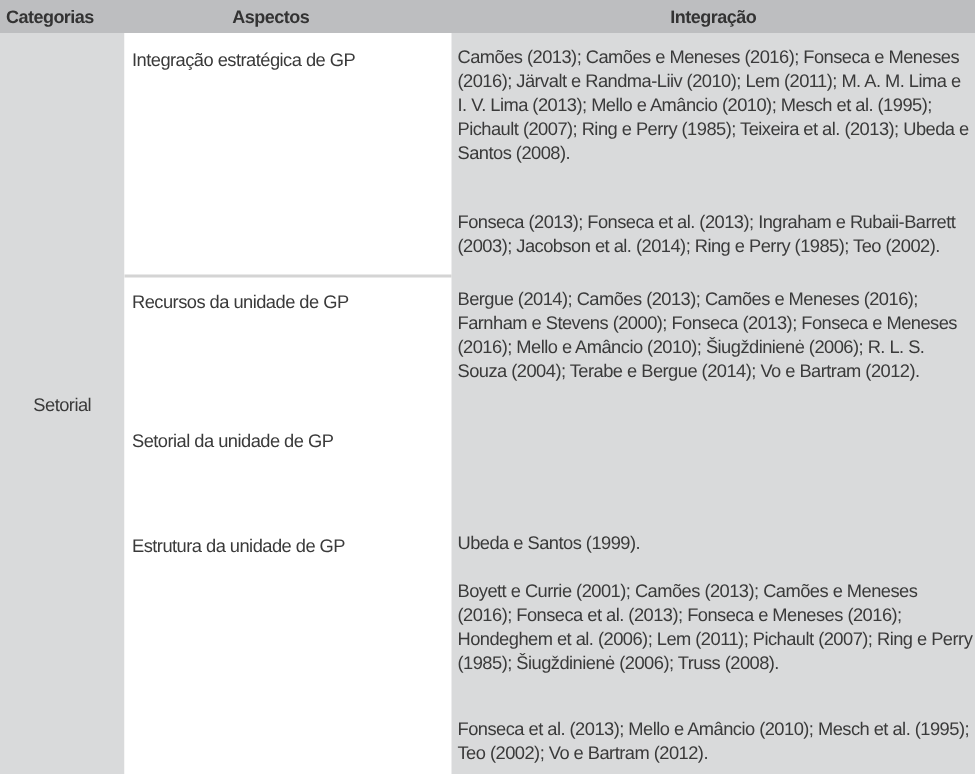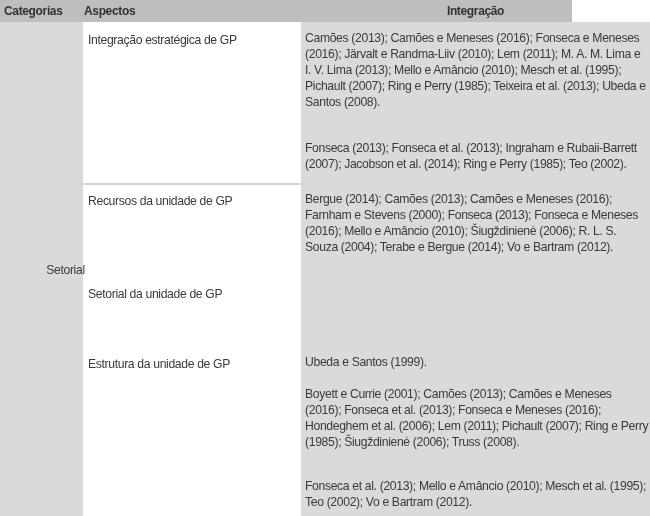--- a/index.html
+++ b/index.html
@@ -15,32 +15,32 @@
       width: 650px;
       height: 516px;
       font-family: "Liberation Sans", sans-serif;
       color: #3a3a3a;
       font-size: 12.2px;
       letter-spacing: -0.35px;
     }
     .header {
       position: absolute;
       left: 0; top: 0;
-      width: 572px; height: 22px;
+      width: 650px; height: 22px;
       background: #bdbec0;
       font-weight: bold;
       color: #333;
       font-size: 12px;
     }
     .header span {
       position: absolute;
       top: 4px;
     }
     .h-cat { left: 4px; }
-    .h-asp { left: 84px; width: 217px; text-align: left; }
+    .h-asp { left: 72px; width: 217px; text-align: center; }
     .h-ref { left: 301px; width: 349px; text-align: center; }
 
     .col-cat {
       position: absolute;
       left: 0; top: 22px;
       width: 83px; height: 494px;
       background: #d9dadb;
     }
     .col-asp {
       position: absolute;
@@ -52,21 +52,20 @@
       position: absolute;
       left: 301px; top: 22px;
       width: 349px; height: 494px;
       background: #d9dadb;
     }
     .setorial {
       position: absolute;
       left: 0; width: 83px;
       top: 263px;
       text-align: center;
-      padding-left: 24px;
     }
     .divider {
       position: absolute;
       left: 83px; top: 183px;
       width: 218px; height: 2px;
       background: #d4d4d4;
     }
     .asp {
       position: absolute;
       left: 88px;
@@ -94,21 +93,21 @@
   <div class="col-asp"></div>
   <div class="col-ref"></div>
 
   <div class="setorial">Setorial</div>
 
   <div class="divider"></div>
 
   <div class="asp" style="top:30px">Integração estratégica de GP</div>
   <div class="ref" style="top:30px">Camões (2013); Camões e Meneses (2016); Fonseca e Meneses (2016); Järvalt e Randma-Liiv (2010); Lem (2011); M. A. M. Lima e I. V. Lima (2013); Mello e Amâncio (2010); Mesch et al. (1995); Pichault (2007); Ring e Perry (1985); Teixeira et al. (2013); Ubeda e Santos (2008).</div>
 
-  <div class="ref" style="top:140px">Fonseca (2013); Fonseca et al. (2013); Ingraham e Rubaii-Barrett (2007); Jacobson et al. (2014); Ring e Perry (1985); Teo (2002).</div>
+  <div class="ref" style="top:140px">Fonseca (2013); Fonseca et al. (2013); Ingraham e Rubaii-Barrett (2003); Jacobson et al. (2014); Ring e Perry (1985); Teo (2002).</div>
 
   <div class="asp" style="top:191px">Recursos da unidade de GP</div>
   <div class="ref" style="top:191px">Bergue (2014); Camões (2013); Camões e Meneses (2016); Farnham e Stevens (2000); Fonseca (2013); Fonseca e Meneses (2016); Mello e Amâncio (2010); Šiugždinienė (2006); R. L. S. Souza (2004); Terabe e Bergue (2014); Vo e Bartram (2012).</div>
 
   <div class="asp" style="top:284px">Setorial da unidade de GP</div>
 
   <div class="asp" style="top:354px">Estrutura da unidade de GP</div>
   <div class="ref" style="top:354px">Ubeda e Santos (1999).</div>
 
   <div class="ref" style="top:386px">Boyett e Currie (2001); Camões (2013); Camões e Meneses (2016); Fonseca et al. (2013); Fonseca e Meneses (2016); Hondeghem et al. (2006); Lem (2011); Pichault (2007); Ring e Perry (1985); Šiugždinienė (2006); Truss (2008).</div>

